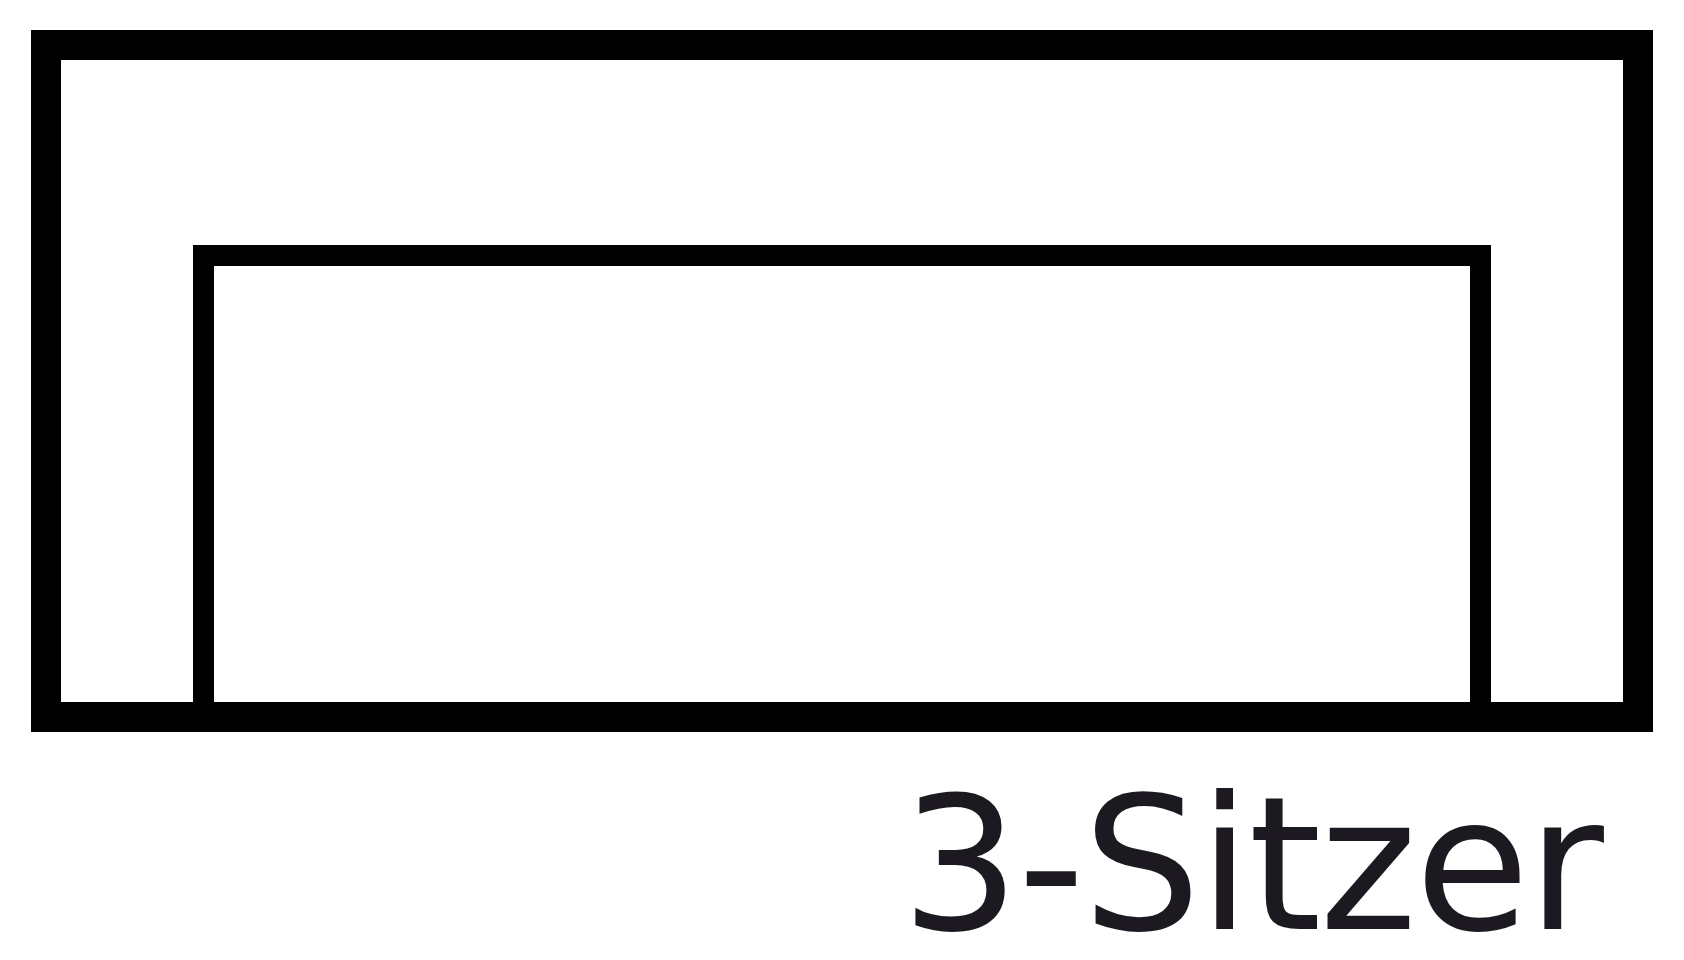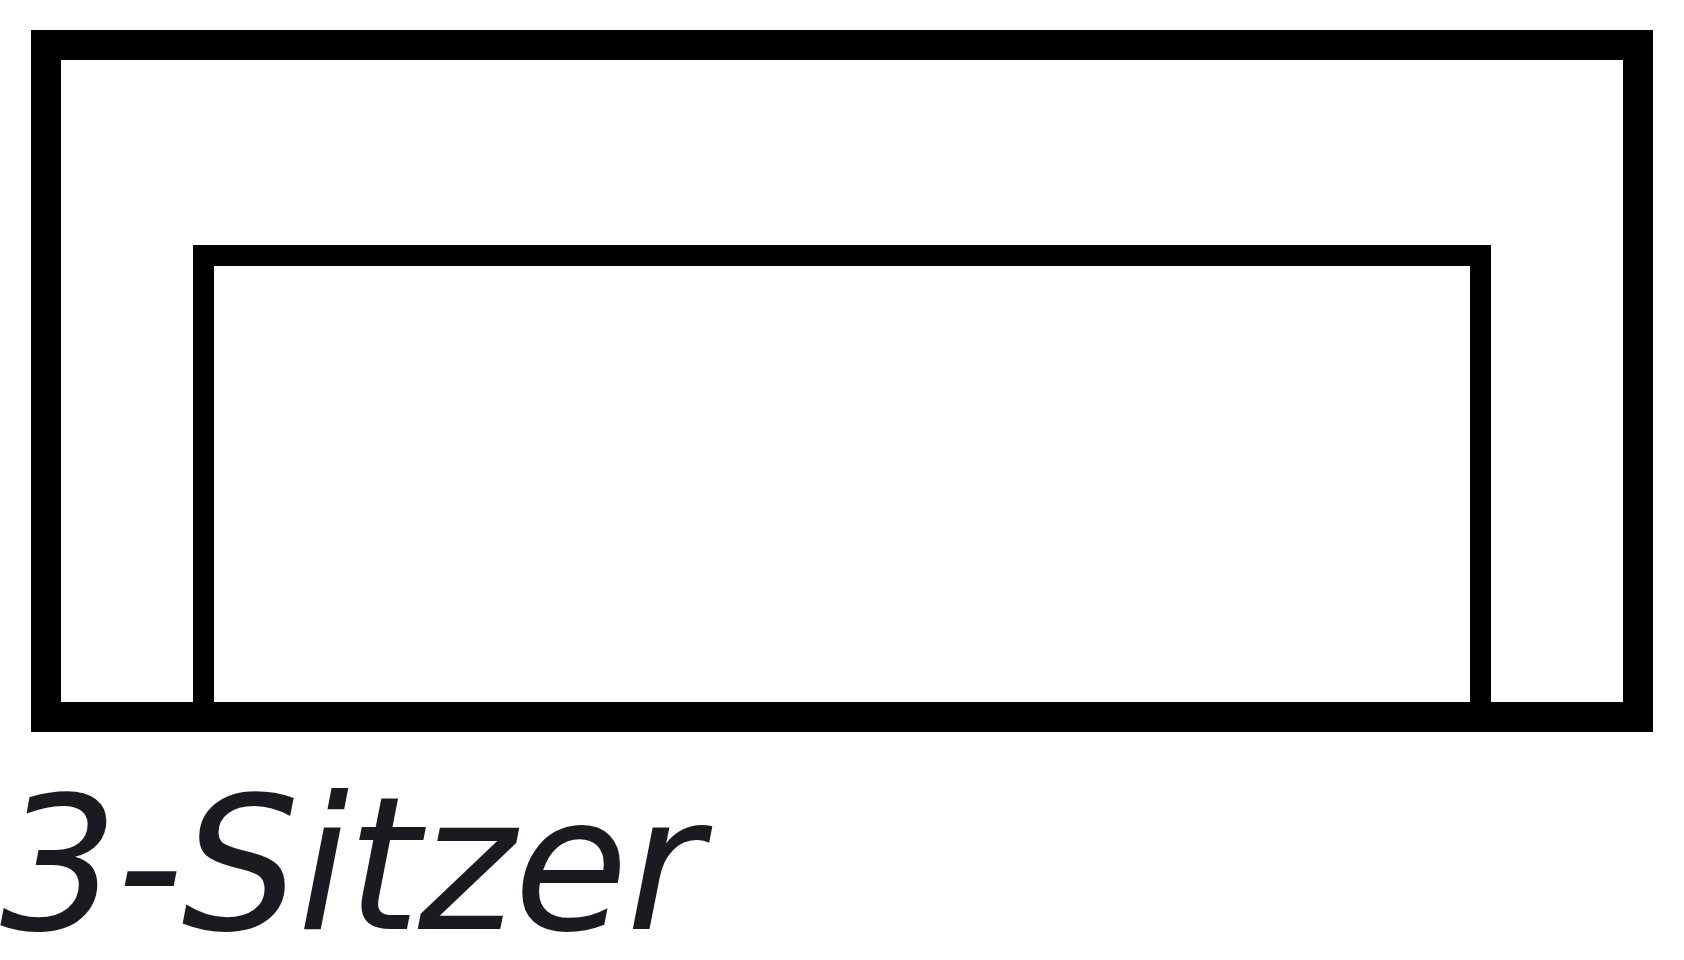--- a/index.html
+++ b/index.html
@@ -39,27 +39,26 @@
     border-right: 21px solid var(--line-color, #000000);
     border-bottom: none;
     background: transparent;
   }
   
   .variant-label {
     position: absolute;
     left: 0;
     top: 772px;
     width: 1602px;      
-    text-align: left;
+    text-align: right;
     font-size: 186px;
     line-height: 186px;
     letter-spacing: -2px;
     color: var(--text-color, #1c1920);
     white-space: nowrap;
-    font-style: italic;
   }
 </style>
 </head>
 <body>
 
 <div class="stage" style="--line-color: #000000; --text-color: #1c1920; --bg-color: #ffffff;">
 
   <div class="sofa-frame">
     <div class="sofa-seat"></div>
   </div>

